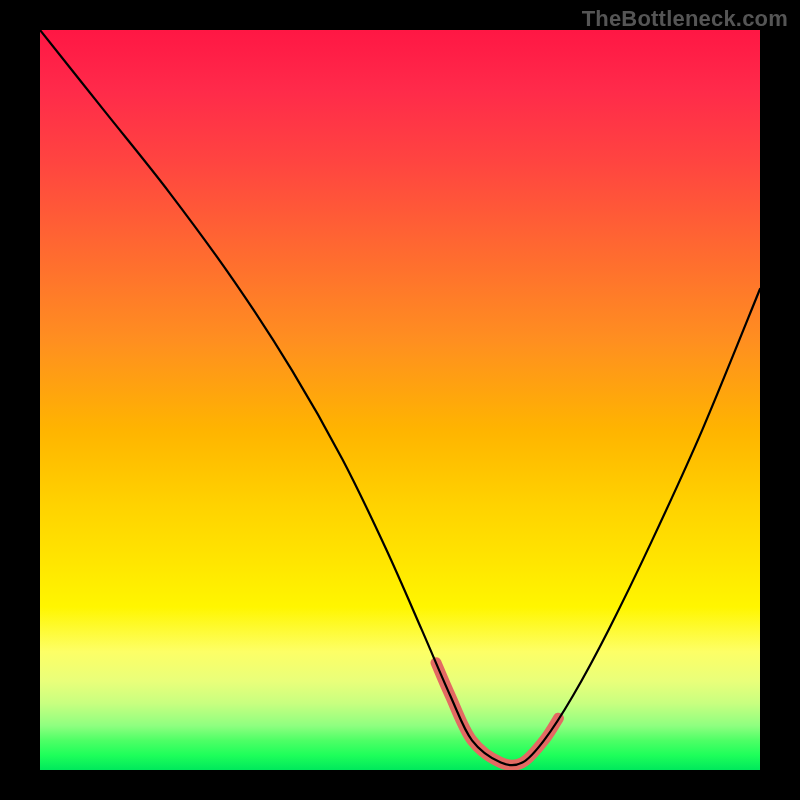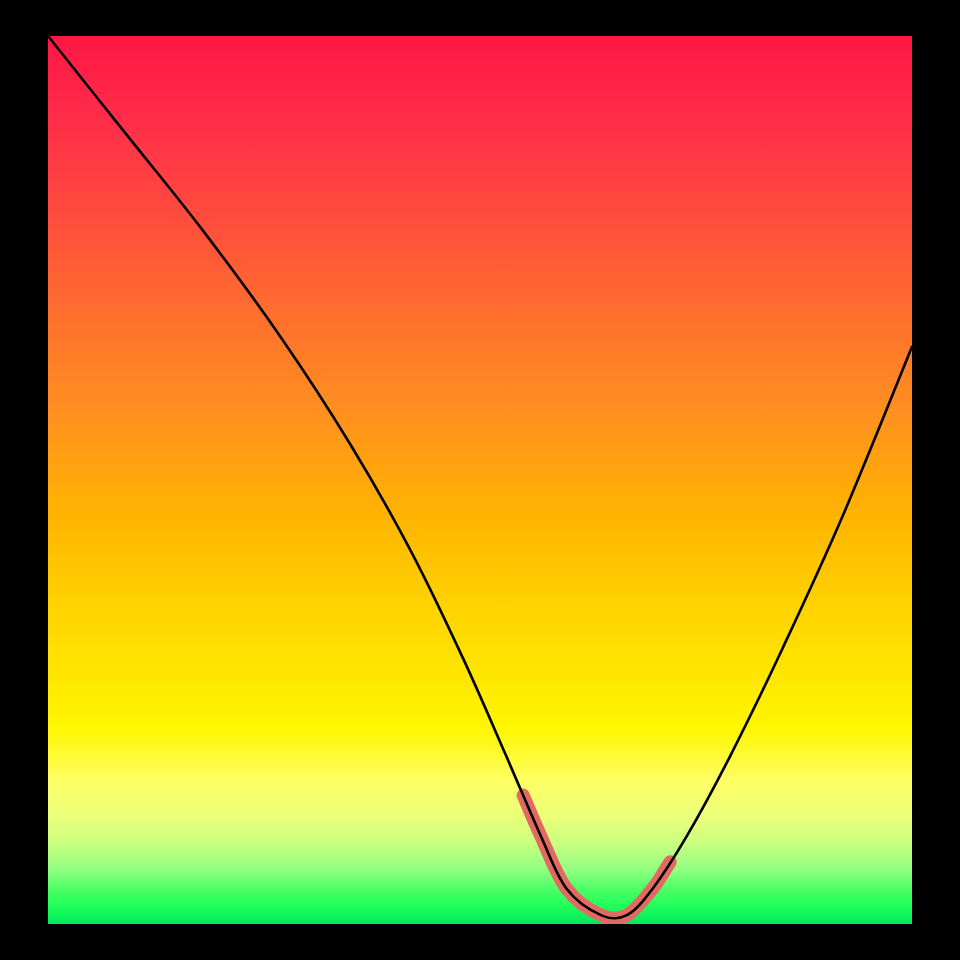--- a/index.html
+++ b/index.html
@@ -78,20 +78,21 @@
     stroke-width: 11;
     stroke-linecap: round;
     stroke-linejoin: round;
   }
 </style>
 </head>
 <body>
 
 <div class="frame">
 
+  <div class="watermark">TheBottleneck.com</div>
 
   <div class="plot">
     <div class="gradient"></div>
 
     <svg class="curve" viewBox="0 0 720 740" preserveAspectRatio="none">
       <path id="accent-path" class="accent-line" d="M 396.0 632.7 C 398.4 638.3, 404.4 653.0, 410.4 666.0 C 416.4 679.0, 423.6 699.3, 432.0 710.4 C 440.4 721.5, 452.4 728.9, 460.8 732.6 C 469.2 736.3, 475.2 736.3, 482.4 732.6 C 489.6 728.9, 498.0 717.8, 504.0 710.4 C 510.0 703.0, 516.0 691.9, 518.4 688.2"></path>
       <path id="main-path" class="black-line" d="M 0.0 0.0 C 10.8 13.6, 43.2 54.3, 64.8 81.4 C 86.4 108.5, 108.0 134.4, 129.6 162.8 C 151.2 191.2, 174.0 222.0, 194.4 251.6 C 214.8 281.2, 234.0 310.8, 252.0 340.4 C 270.0 370.0, 286.8 399.6, 302.4 429.2 C 318.0 458.8, 332.4 489.6, 345.6 518.0 C 358.8 546.4, 370.8 574.7, 381.6 599.4 C 392.4 624.1, 402.0 647.5, 410.4 666.0 C 418.8 684.5, 423.6 699.3, 432.0 710.4 C 440.4 721.5, 452.4 728.9, 460.8 732.6 C 469.2 736.3, 475.2 736.3, 482.4 732.6 C 489.6 728.9, 495.6 721.5, 504.0 710.4 C 512.4 699.3, 522.0 684.5, 532.8 666.0 C 543.6 647.5, 555.6 625.3, 568.8 599.4 C 582.0 573.5, 596.4 543.9, 612.0 510.6 C 627.6 477.3, 644.4 441.5, 662.4 399.6 C 680.4 357.7, 710.4 282.4, 720.0 259.0"></path>
     </svg>
   </div>
 

